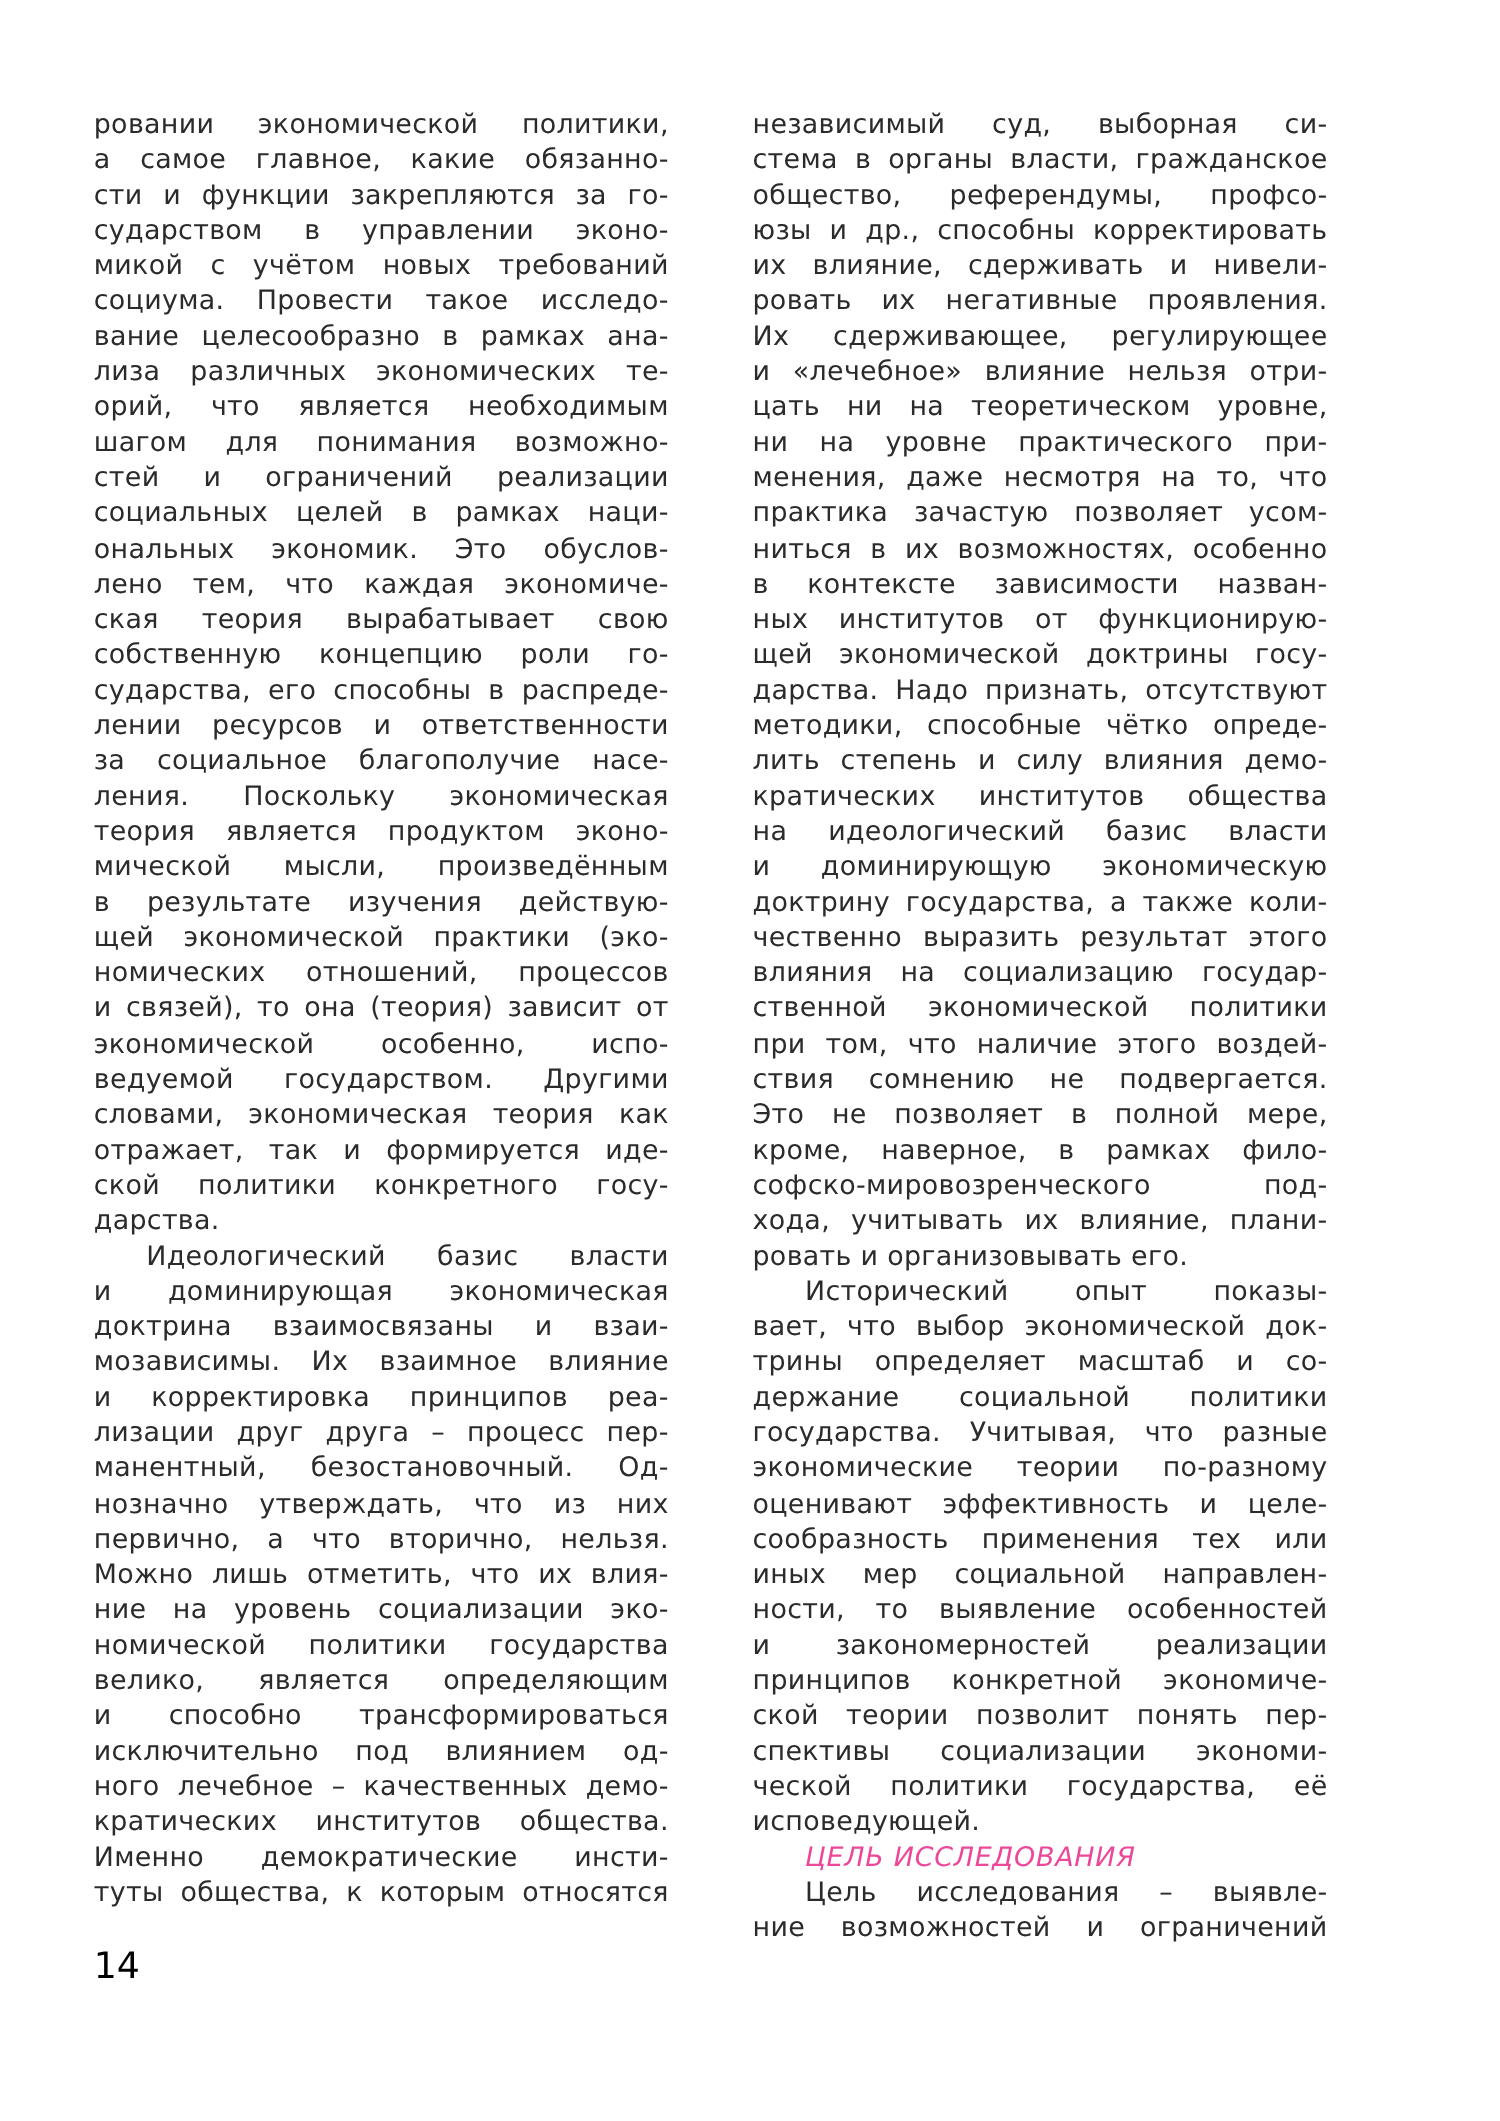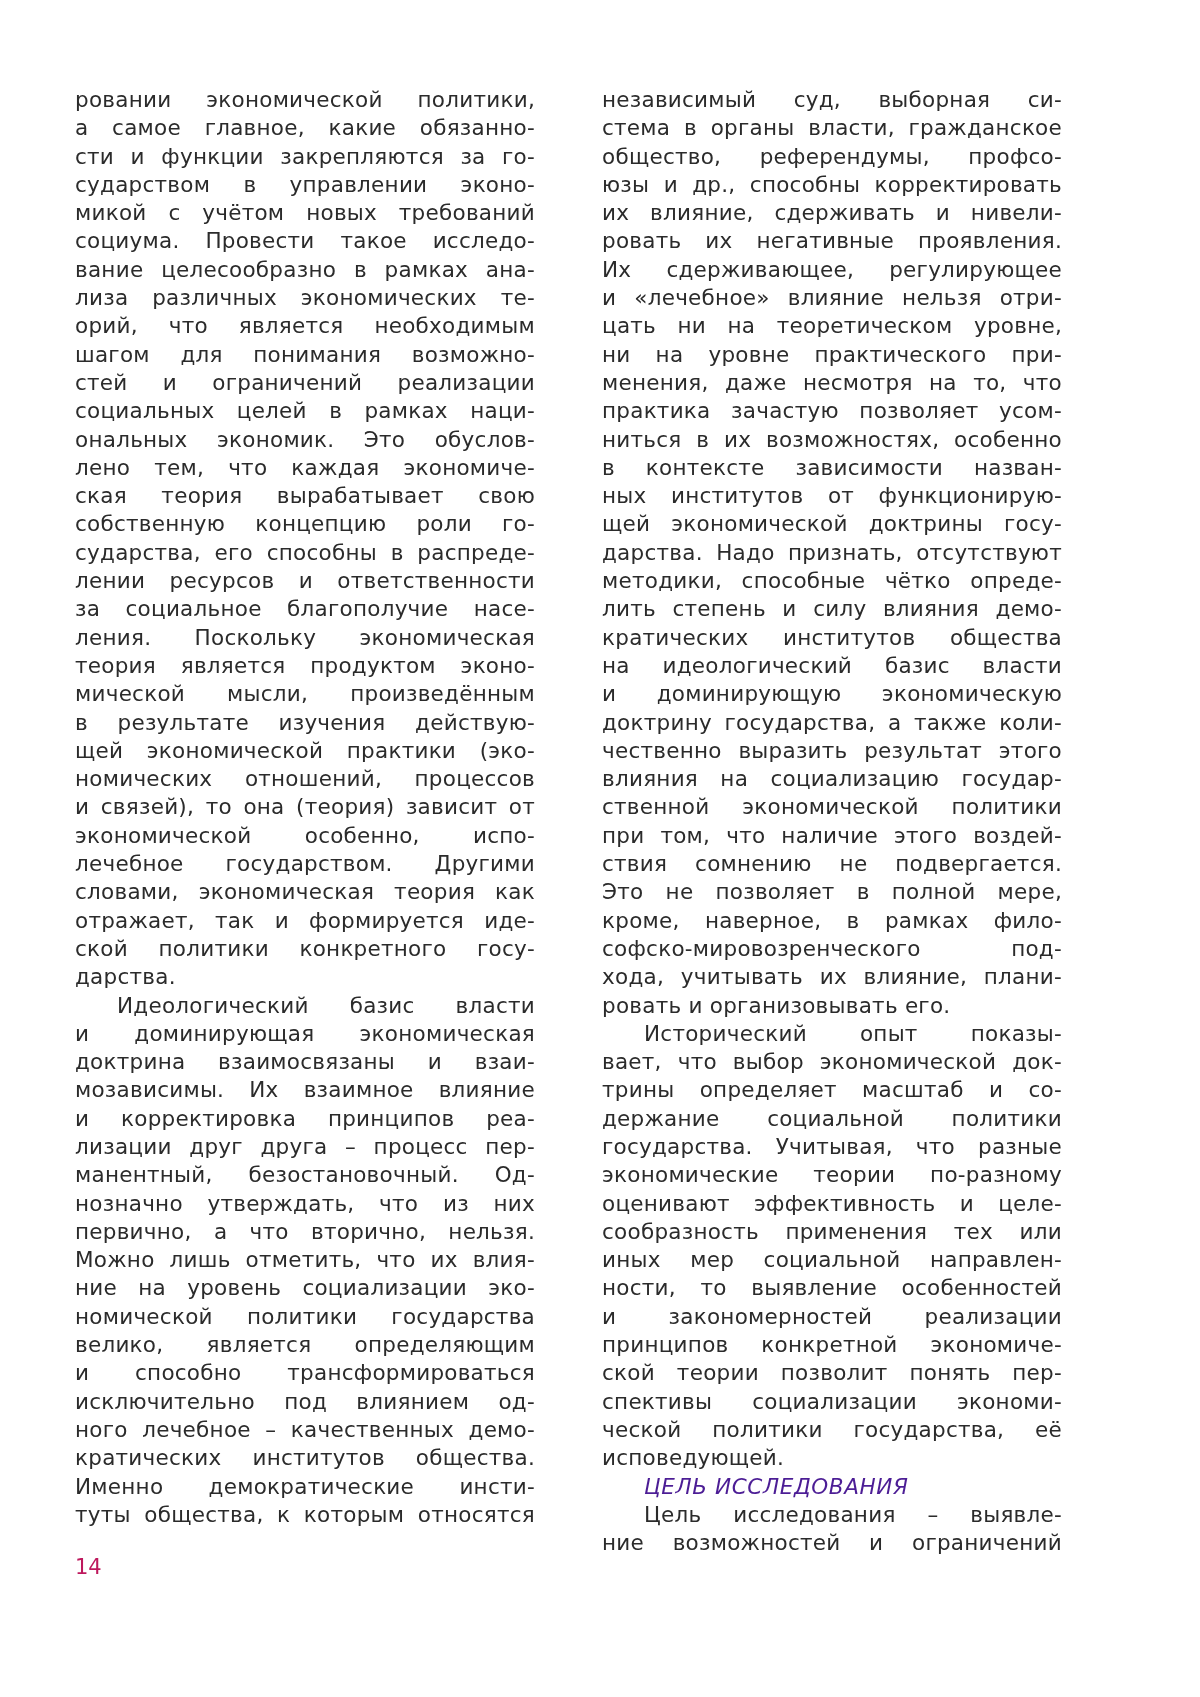--- a/index.html
+++ b/index.html
@@ -38,32 +38,32 @@
       text-align-last: justify;
       overflow: hidden;
     }
     .line.last {
       text-align-last: left;
     }
     .line.indent {
       padding-left: 42px;
     }
     .line.heading {
-      color: #4c1d95;
+      color: #ec4899;
       font-style: italic;
       text-align-last: left;
       padding-left: 42px;
       letter-spacing: 0.6px;
     }
     .page-number {
       position: absolute;
       left: 75px;
       top: 1555px;
-      font-size: 21px;
-      color: #be185d;
+      font-size: 29px;
+      color: #000000;
     }
   </style>
 </head>
 <body>
 
 <div class="page">
   <div class="column left" id="left-col">
       <span class="line">ровании экономической политики,</span>
       <span class="line">а самое главное, какие обязанно-</span>
       <span class="line">сти и функции закрепляются за го-</span>
@@ -84,21 +84,21 @@
       <span class="line">лении ресурсов и ответственности</span>
       <span class="line">за социальное благополучие насе-</span>
       <span class="line">ления. Поскольку экономическая</span>
       <span class="line">теория является продуктом эконо-</span>
       <span class="line">мической мысли, произведённым</span>
       <span class="line">в результате изучения действую-</span>
       <span class="line">щей экономической практики (эко-</span>
       <span class="line">номических отношений, процессов</span>
       <span class="line">и связей), то она (теория) зависит от</span>
       <span class="line">экономической особенно, испо-</span>
-      <span class="line">лечебное государством. Другими</span>
+      <span class="line">ведуемой государством. Другими</span>
       <span class="line">словами, экономическая теория как</span>
       <span class="line">отражает, так и формируется иде-</span>
       <span class="line">ской политики конкретного госу-</span>
       <span class="line last">дарства.</span>
       <span class="line indent">Идеологический базис власти</span>
       <span class="line">и доминирующая экономическая</span>
       <span class="line">доктрина взаимосвязаны и взаи-</span>
       <span class="line">мозависимы. Их взаимное влияние</span>
       <span class="line">и корректировка принципов реа-</span>
       <span class="line">лизации друг друга – процесс пер-</span>

